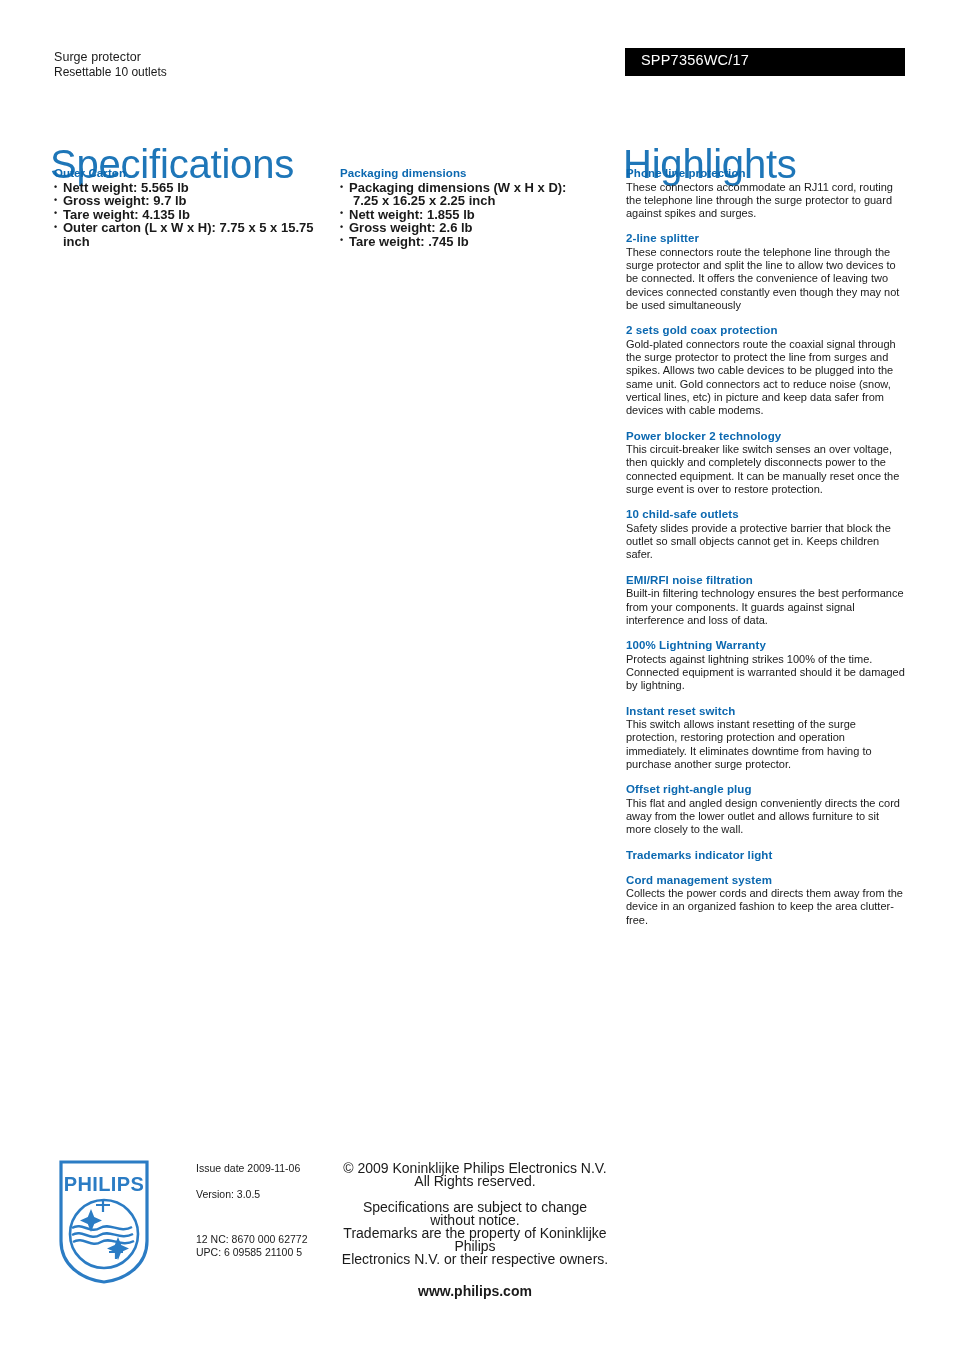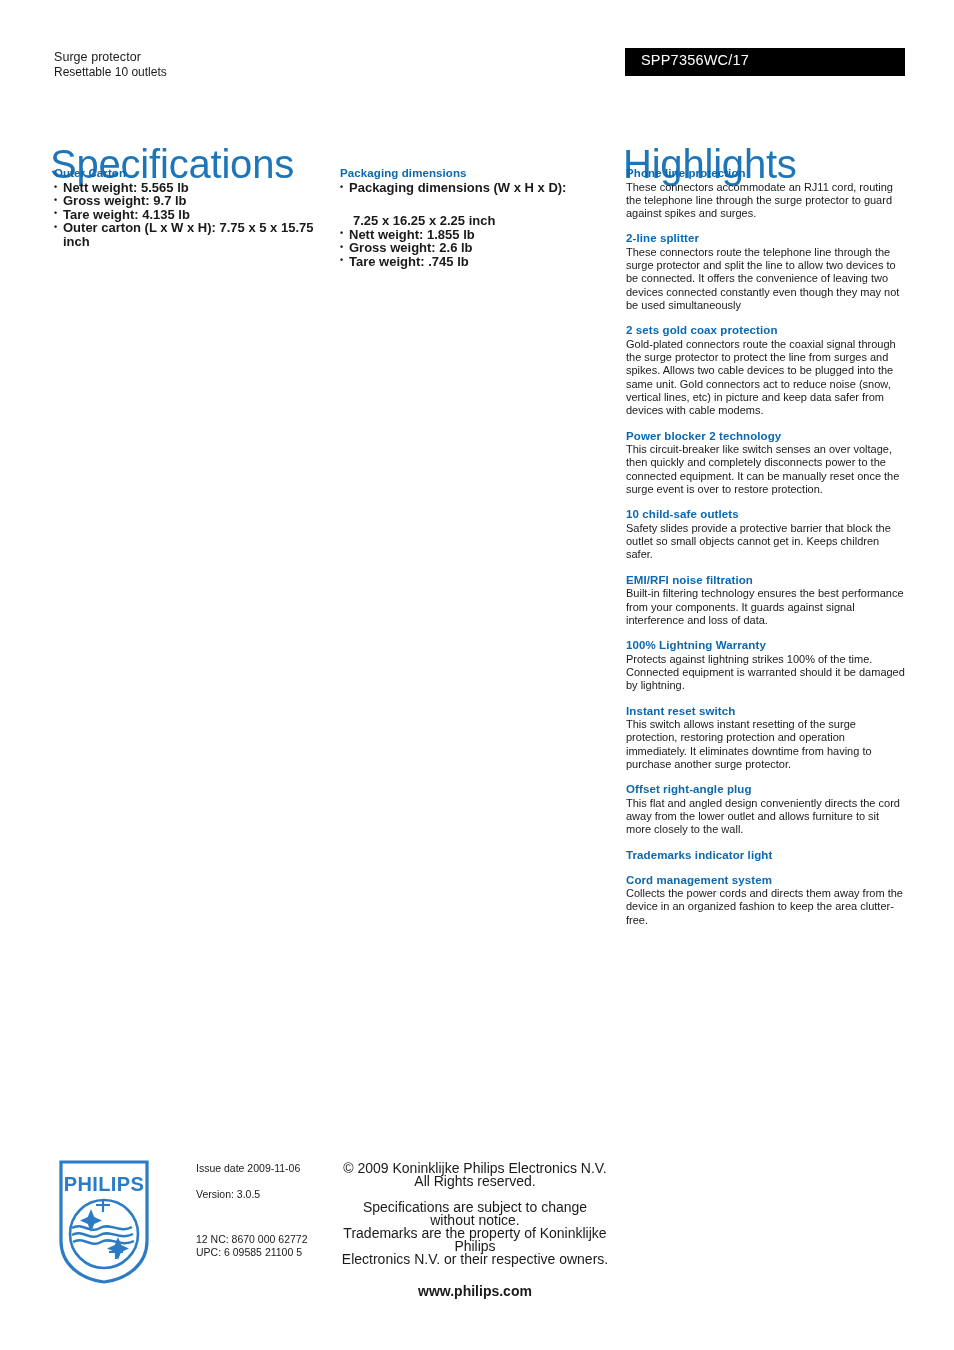--- a/index.html
+++ b/index.html
@@ -102,21 +102,20 @@
     content: "\2022";
     position: absolute;
     left: 0;
     top: -0.5px;
     font-size: 9px;
     color: #1a1a1a;
   }
   ul.bullets li .cont {
     display: block;
     padding-left: 4px;
-    margin-top: 20px;
   }
 
   
   .hl-block { margin-bottom: 11px; }
   .hl-head {
     color: #0b68b0;
     font-weight: bold;
     font-size: 11.5px;
     line-height: 14px;
     letter-spacing: 0.1px;

